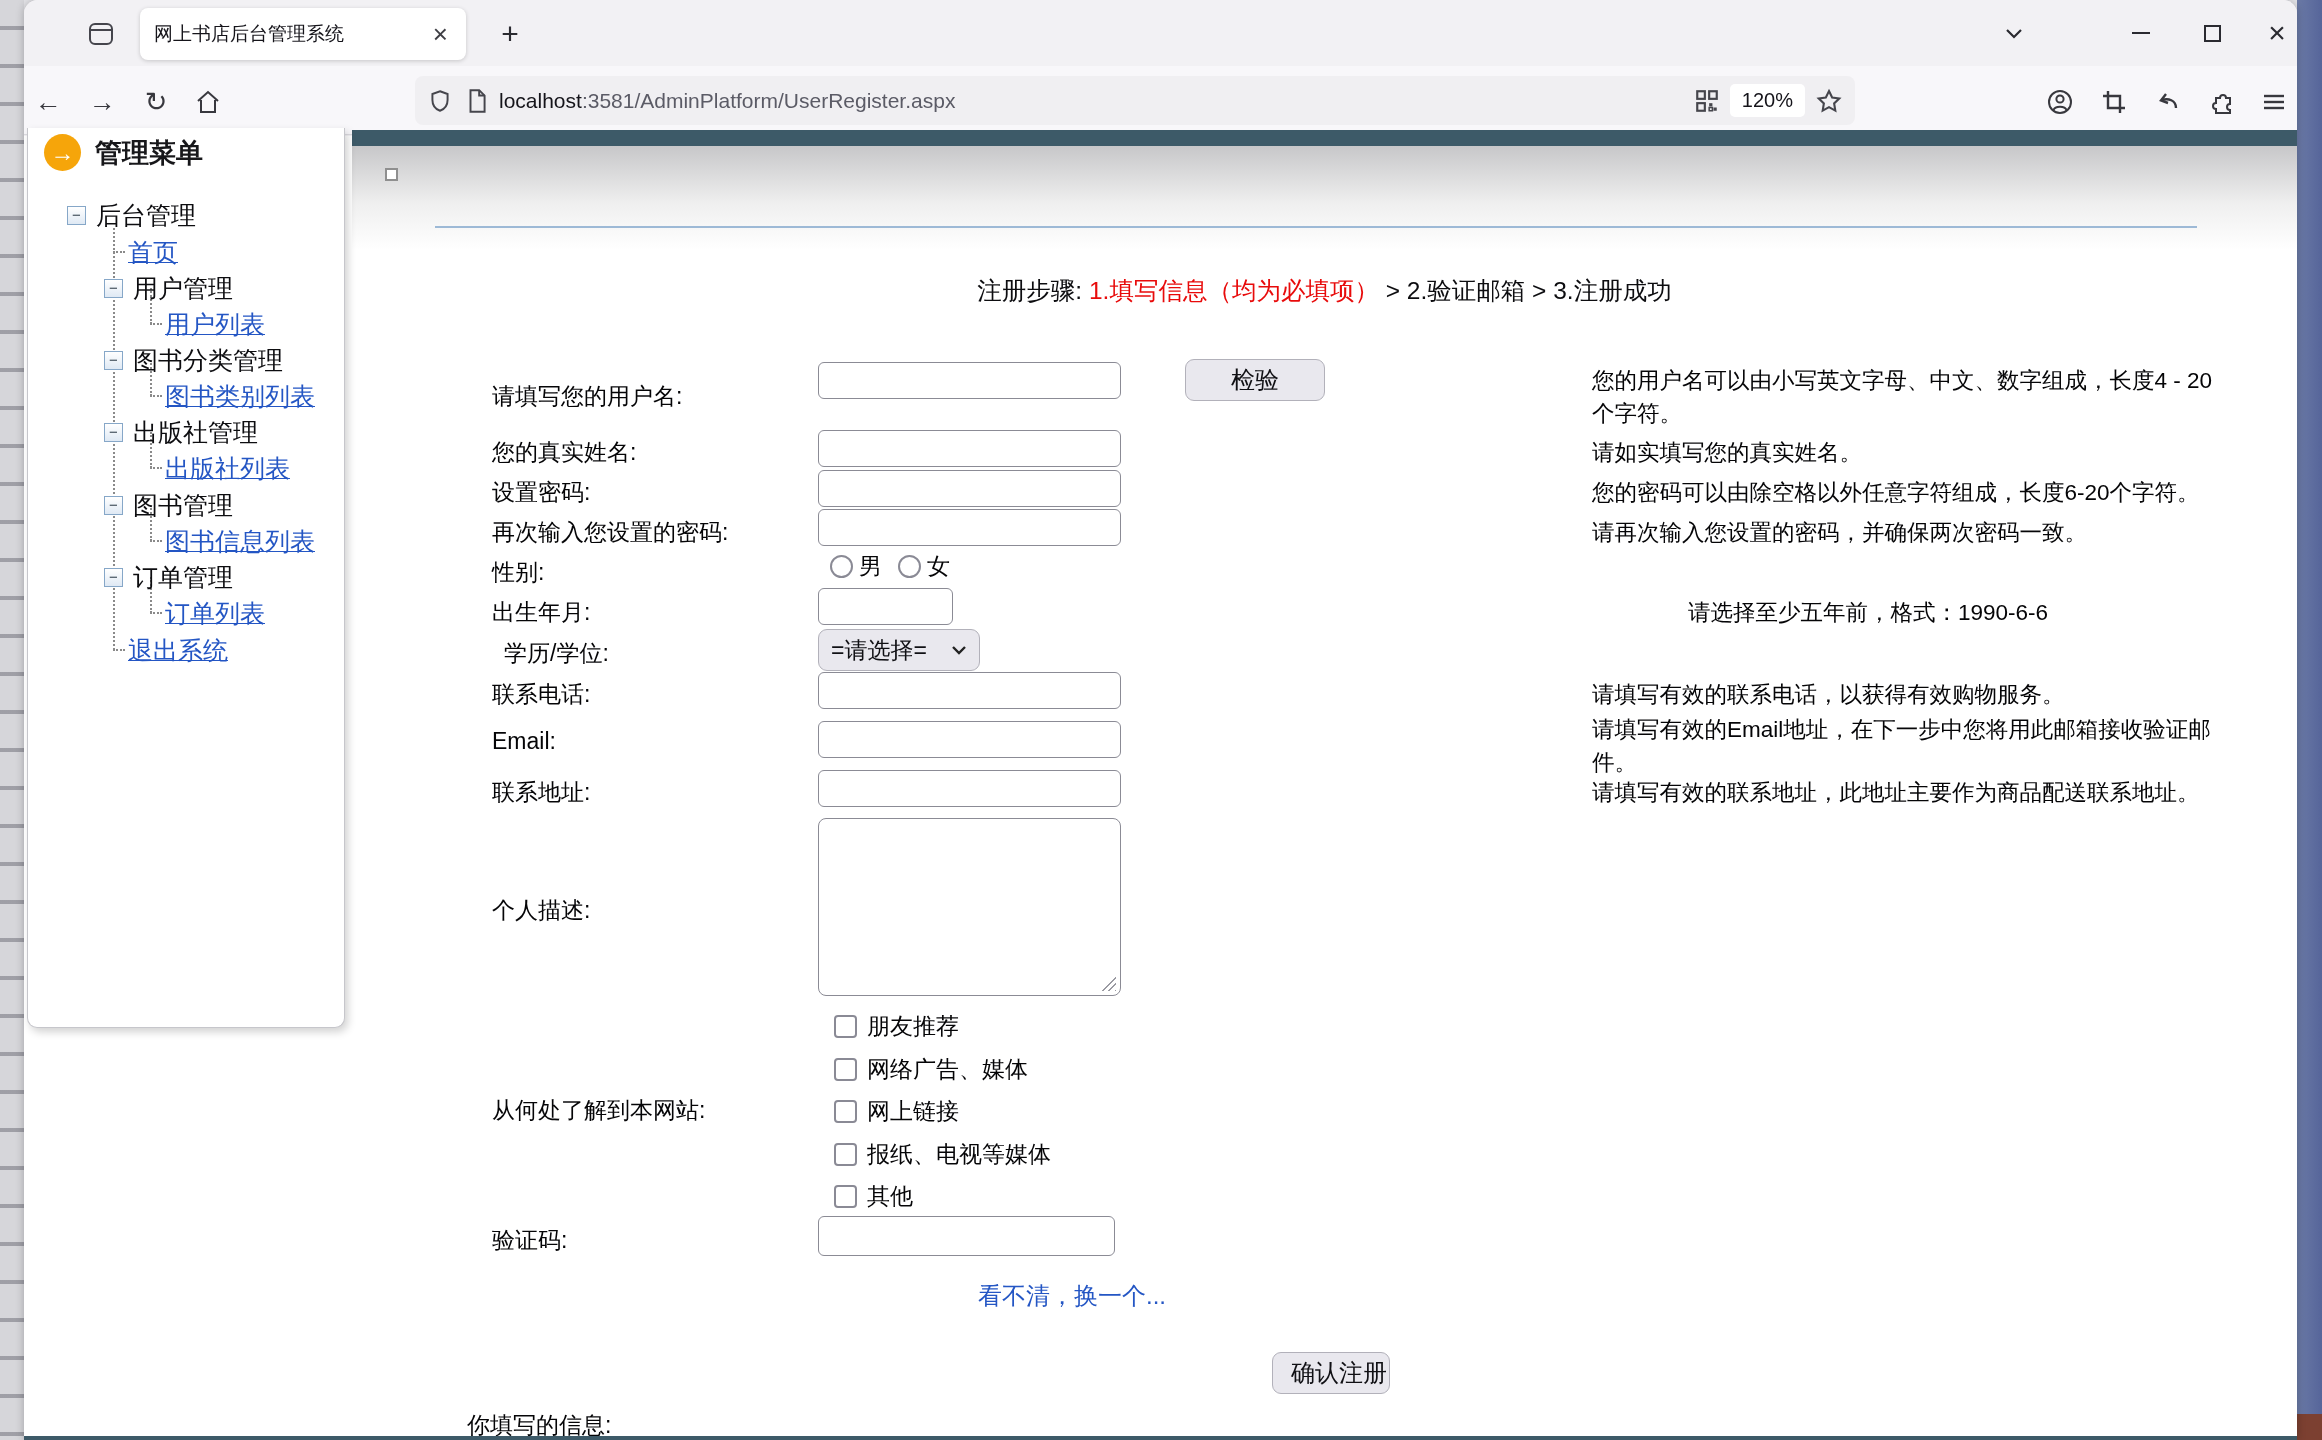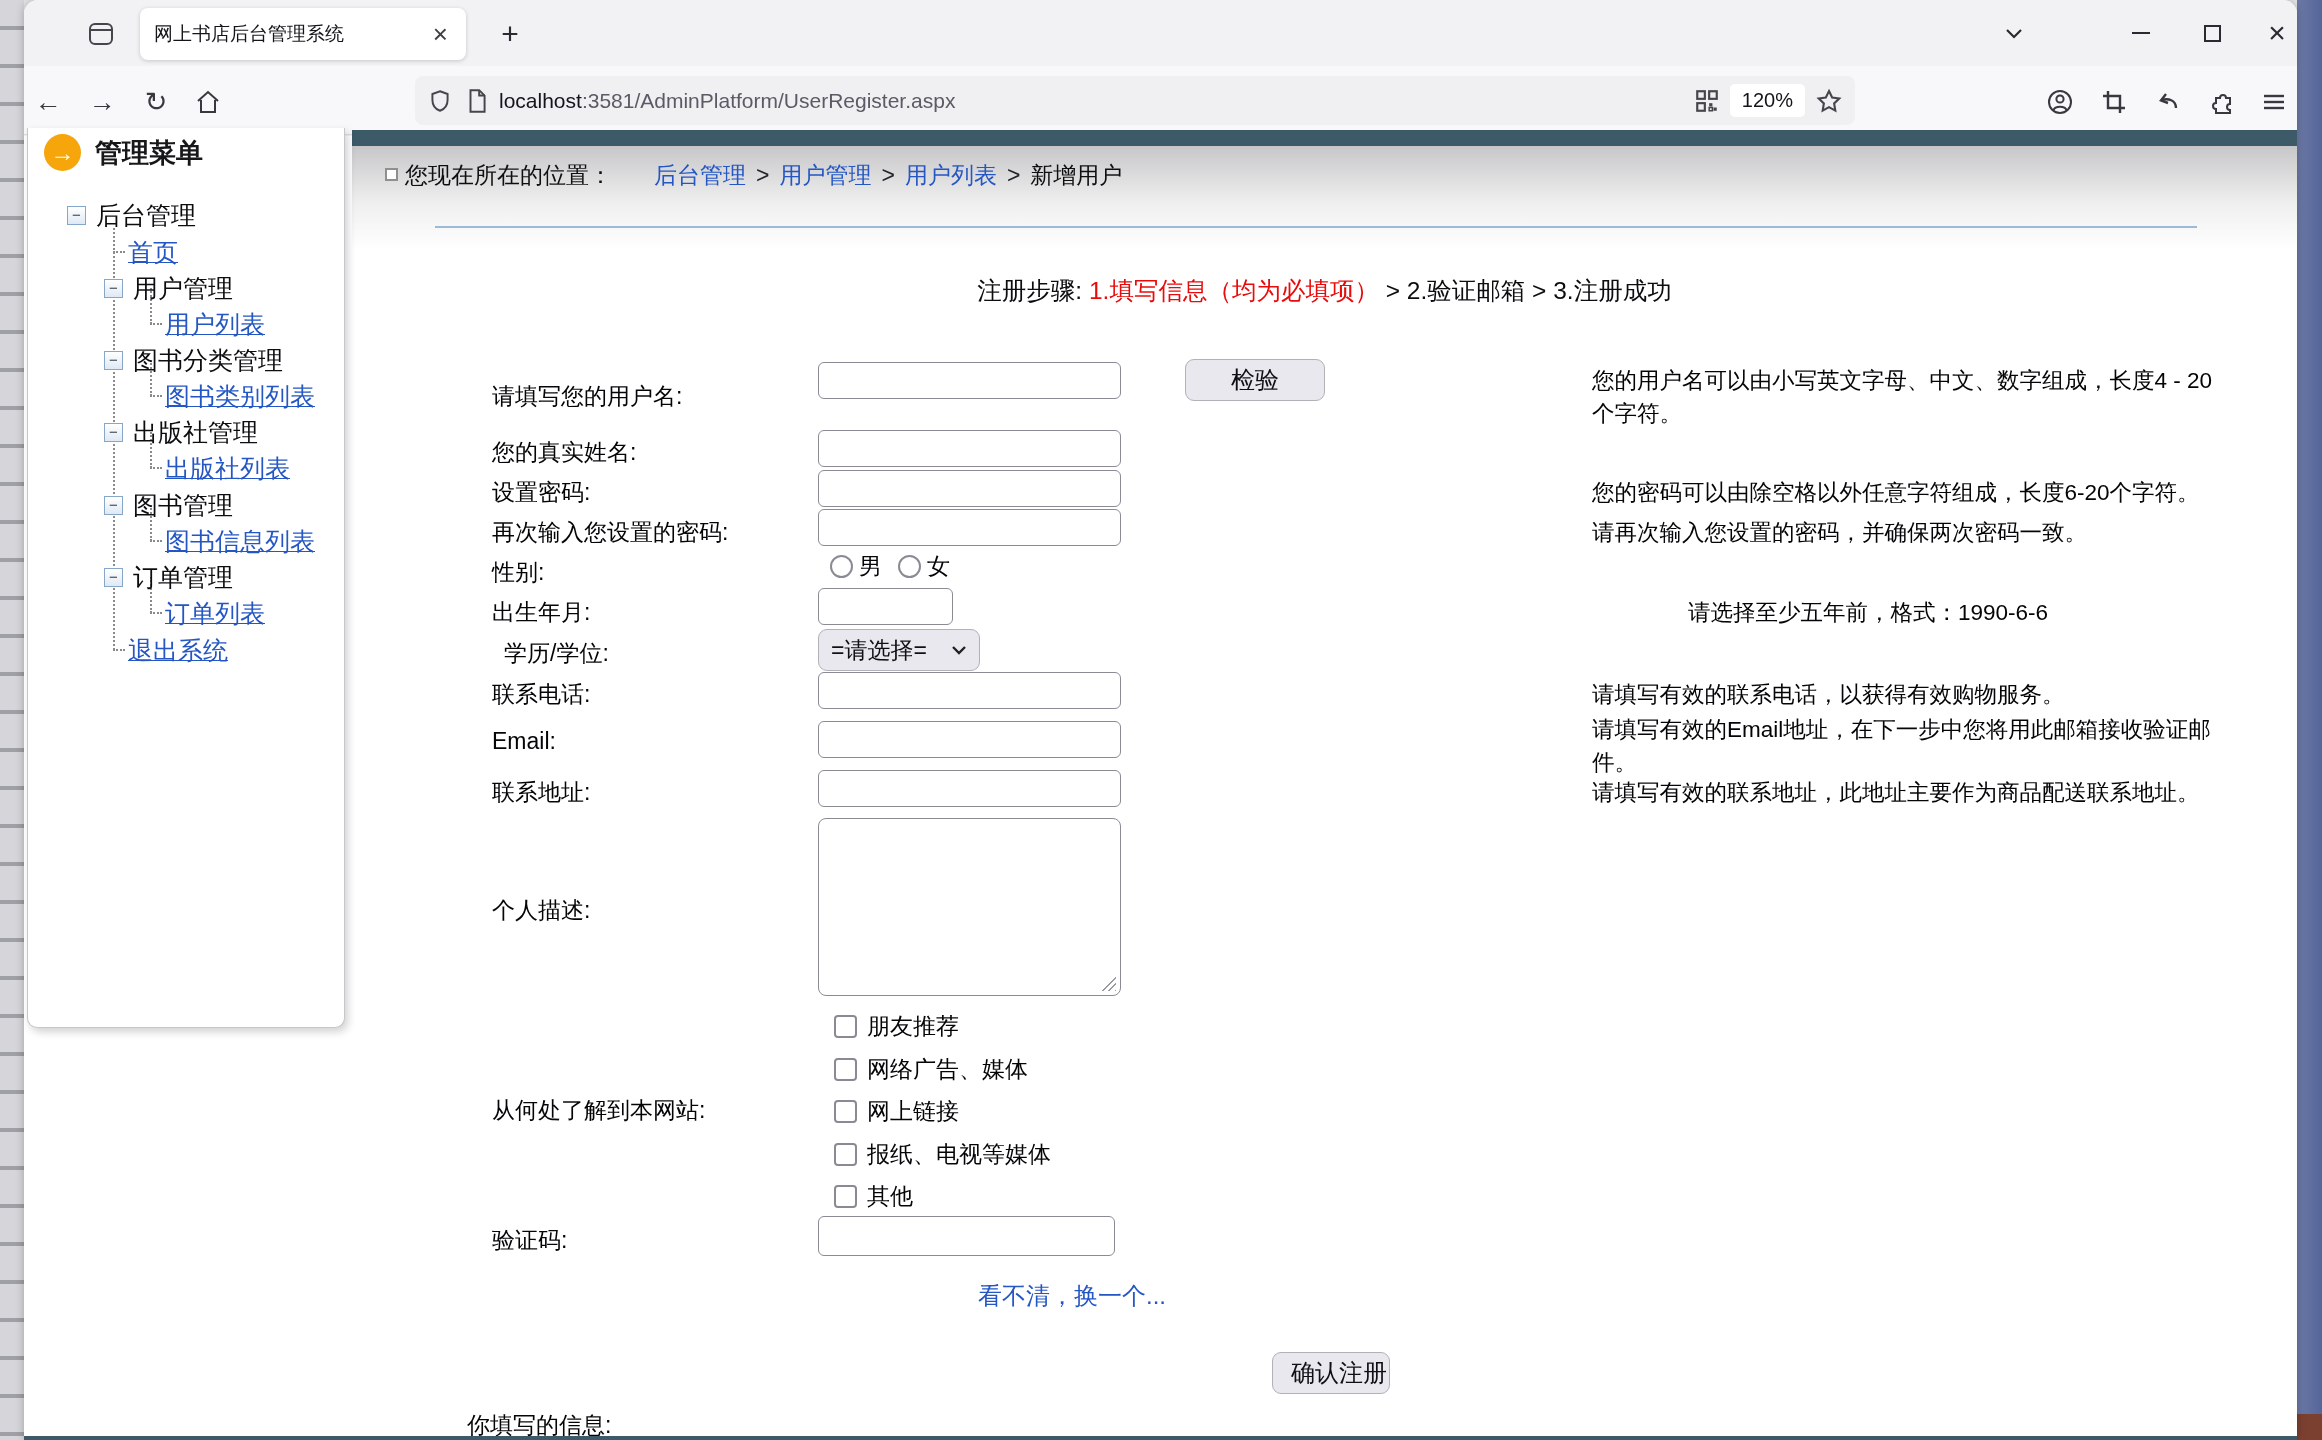--- a/index.html
+++ b/index.html
@@ -208,23 +208,20 @@
       <line x1="4" y1="8" x2="24" y2="8"></line>
         <line x1="4" y1="14" x2="24" y2="14"></line>
         <line x1="4" y1="20" x2="24" y2="20"></line>
     </svg>
   </div>
 
   <div class="abs pagebg"></div>
   <div class="abs topbar"></div>
   <div class="abs crumbband"></div>
   <div class="abs crumb-bullet"></div>
-  <div class="abs crumb-row">
-    <span>您现在所在的位置：</span><span class="crumb-links"></span><a href="#" class="bluelink">后台管理</a><span class="crumb-sep">&gt;</span><a href="#" class="bluelink">用户管理</a><span class="crumb-sep">&gt;</span><a href="#" class="bluelink">用户列表</a><span class="crumb-sep">&gt;</span><span>新增用户</span>
-  </div>
   <div class="abs hr-blue"></div>
 
   <div class="abs steps">
     <span>注册步骤: </span><span class="red">1.填写信息（均为必填项）</span><span> &gt; 2.验证邮箱 &gt; 3.注册成功</span>
   </div>
 
   <div class="abs panel">
     <div class="panel-head">
       <span class="menu-orb">→</span>
       <span class="panel-title">管理菜单</span>
@@ -366,20 +363,21 @@
 
   </div>
   <a href="#" class="abs bluelink" style="left:978px; top:1280px; font-size:24px;">看不清，换一个...</a>
 
   <div class="abs gbtn" style="left:1272px; top:1352px; width:118px; height:42px;padding-left:16px;">确认注册</div>
 
   <div class="abs lbl" style="left:467px; top:1410px;">你填写的信息:</div>
   <div class="abs bottombar"></div>
 
   <div class="abs help" style="left:1592px; top:365px;">您的用户名可以由小写英文字母、中文、数字组成，长度4 - 20个字符。</div>
+  <div class="abs help" style="left:1592px; top:437px;">请如实填写您的真实姓名。</div>
   <div class="abs help" style="left:1592px; top:477px; width:660px;">您的密码可以由除空格以外任意字符组成，长度6-20个字符。</div>
   <div class="abs help" style="left:1592px; top:517px;">请再次输入您设置的密码，并确保两次密码一致。</div>
   <div class="abs help" style="left:1688px; top:597px;">请选择至少五年前，格式：1990-6-6</div>
   <div class="abs help" style="left:1592px; top:714px;">请填写有效的Email地址，在下一步中您将用此邮箱接收验证邮件。</div>
   <div class="abs help" style="left:1592px; top:679px;">请填写有效的联系电话，以获得有效购物服务。</div>
   <div class="abs help" style="left:1592px; top:777px;">请填写有效的联系地址，此地址主要作为商品配送联系地址。</div>
 
 </div>
 
 </body></html>

